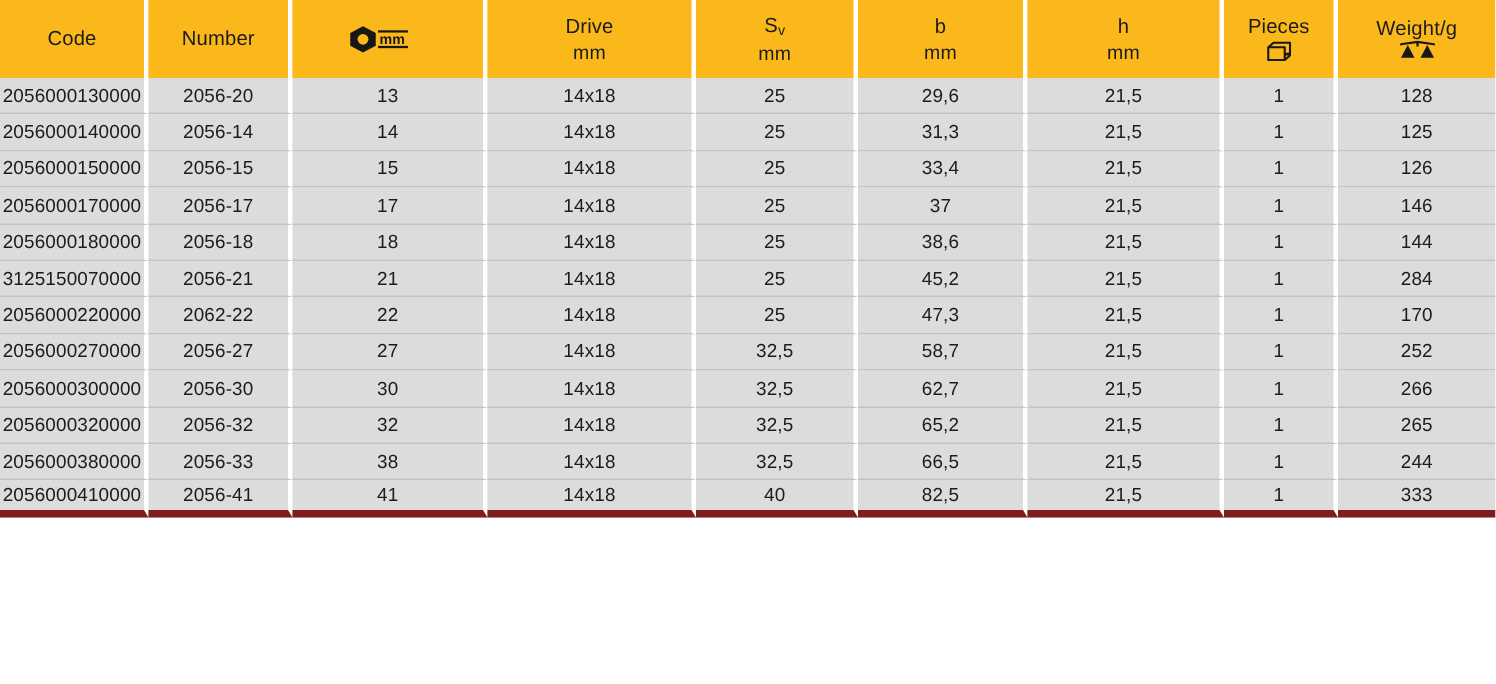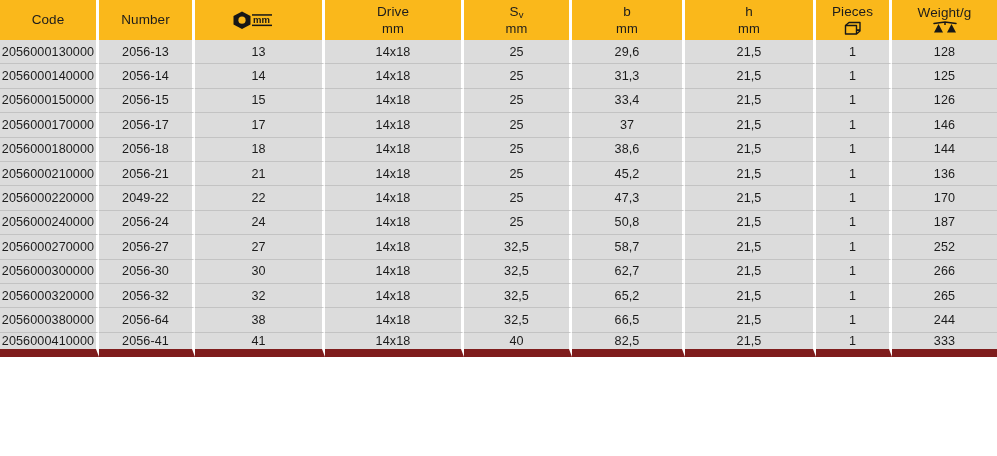--- a/index.html
+++ b/index.html
@@ -16,21 +16,21 @@
 
   #spec-table {
     width: 997px;
     border-collapse: separate;
     border-spacing: 0;
     table-layout: fixed;
   }
 
   
   thead tr {
-    height: 40px;
+    height: 52px;
   }
   thead th {
     background: #fab81b;
     color: #1c1c1c;
     font-size: 13.5px;
     font-weight: normal;
     text-align: center;
     vertical-align: middle;
     padding: 0;
     border-right: 3px solid #ffffff;
@@ -68,21 +68,21 @@
     vertical-align: middle;
     padding: 0;
     border-right: 3px solid #ffffff;
     border-bottom: 1px solid #c3c3c3;
     letter-spacing: 0.1px;
   }
   tbody td:last-child {
     border-right: none;
   }
   tbody tr:last-child td {
-    border-bottom: 8px solid #7f1d1d;
+    border-bottom: 5px solid #7f1d1d;
     margin-top: 20px;
   }
 
   
   .icon-svg {
     display: block;
   }
   .icon-row {
     display: flex;
     align-items: center;
@@ -182,21 +182,21 @@
           </span>
         </span>
       </th>
 
     </tr>
   </thead>
 
   <tbody id="table-body">
       <tr>
         <td>2056000130000</td>
-        <td>2056-13</td>
+        <td>2056-20</td>
         <td>13</td>
         <td>14x18</td>
         <td>25</td>
         <td>29,6</td>
         <td>21,5</td>
         <td>1</td>
         <td>128</td>
       </tr>
       <tr>
         <td>2056000140000</td>
@@ -236,51 +236,40 @@
         <td>2056-18</td>
         <td>18</td>
         <td>14x18</td>
         <td>25</td>
         <td>38,6</td>
         <td>21,5</td>
         <td>1</td>
         <td>144</td>
       </tr>
       <tr>
-        <td>2056000210000</td>
+        <td>3125150070000</td>
         <td>2056-21</td>
         <td>21</td>
         <td>14x18</td>
         <td>25</td>
         <td>45,2</td>
         <td>21,5</td>
         <td>1</td>
-        <td>136</td>
+        <td>284</td>
       </tr>
       <tr>
         <td>2056000220000</td>
-        <td>2049-22</td>
+        <td>2062-22</td>
         <td>22</td>
         <td>14x18</td>
         <td>25</td>
         <td>47,3</td>
         <td>21,5</td>
         <td>1</td>
         <td>170</td>
-      </tr>
-      <tr>
-        <td>2056000240000</td>
-        <td>2056-24</td>
-        <td>24</td>
-        <td>14x18</td>
-        <td>25</td>
-        <td>50,8</td>
-        <td>21,5</td>
-        <td>1</td>
-        <td>187</td>
       </tr>
       <tr>
         <td>2056000270000</td>
         <td>2056-27</td>
         <td>27</td>
         <td>14x18</td>
         <td>32,5</td>
         <td>58,7</td>
         <td>21,5</td>
         <td>1</td>
@@ -303,21 +292,21 @@
         <td>32</td>
         <td>14x18</td>
         <td>32,5</td>
         <td>65,2</td>
         <td>21,5</td>
         <td>1</td>
         <td>265</td>
       </tr>
       <tr>
         <td>2056000380000</td>
-        <td>2056-64</td>
+        <td>2056-33</td>
         <td>38</td>
         <td>14x18</td>
         <td>32,5</td>
         <td>66,5</td>
         <td>21,5</td>
         <td>1</td>
         <td>244</td>
       </tr>
       <tr>
         <td>2056000410000</td>

